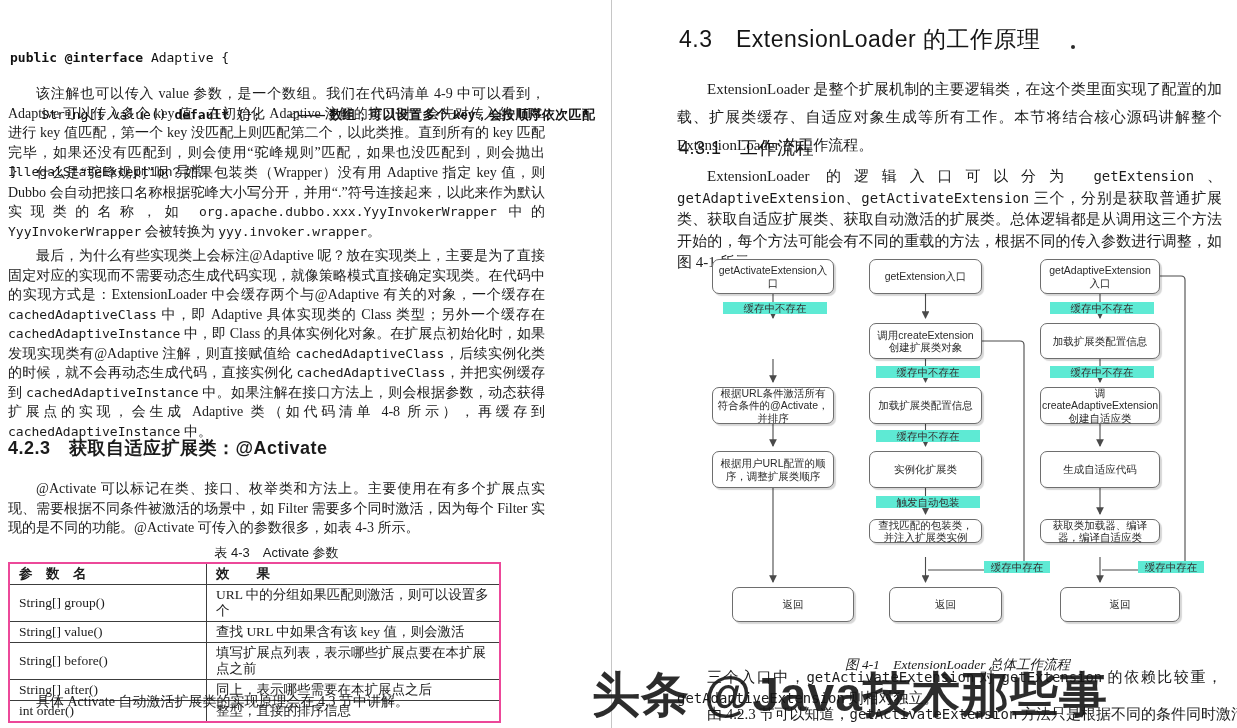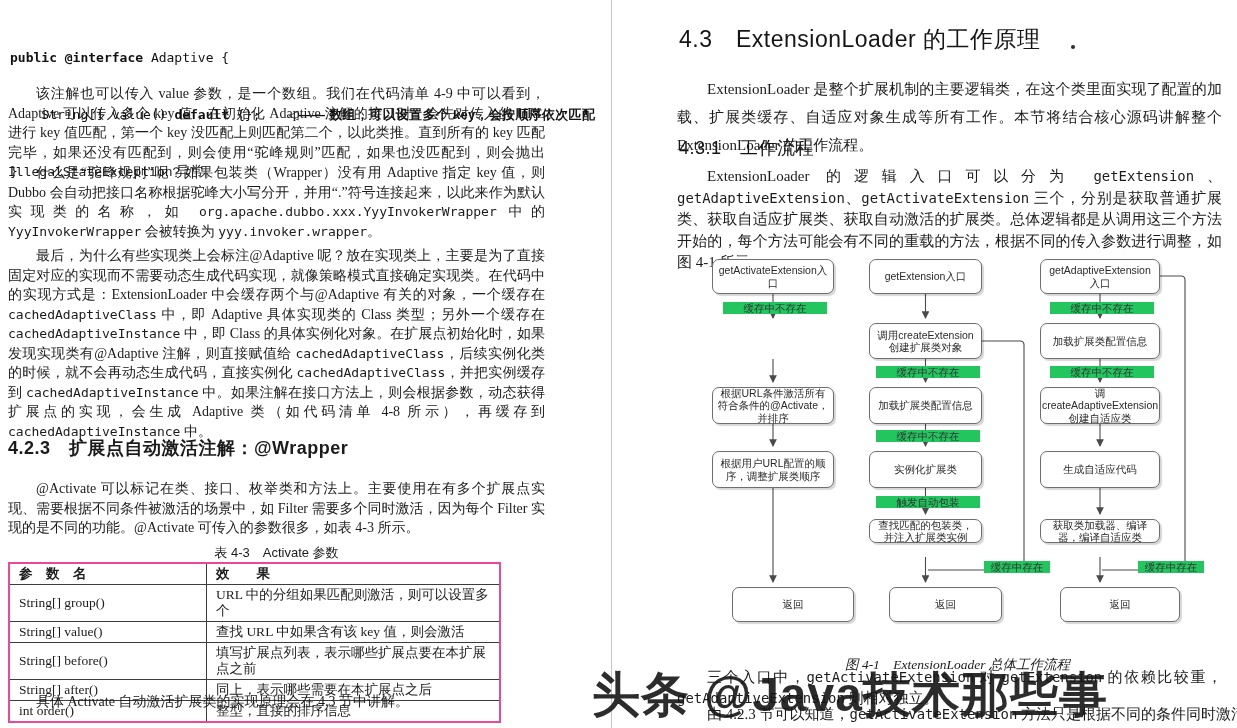--- a/index.html
+++ b/index.html
@@ -55,21 +55,21 @@
   .c1{left:22px;width:122px;}
   .c2{left:179px;width:113px;}
   .c3{left:350px;width:120px;}
   .rA{top:5px;height:35px;}
   .r2{top:69px;height:36px;}
   .r3{top:133px;height:37px;}
   .r4{top:197px;height:37px;}
   .r5{top:265px;height:24px;}
   .rR{top:333px;height:35px;margin-left:20px;}
   .flabel{position:absolute;font-family:var(--sans);font-size:10.5px;line-height:12px;color:#333;
-          text-align:center;background:#22c55e;z-index:3;padding:0 2px;}
+          text-align:center;background:#5eead4;z-index:3;padding:0 2px;}
   .lm1{left:33px;top:48px;width:100px;}
   .lm3a{left:360px;top:48px;width:100px;}
   .lm2a{left:186px;top:112px;width:100px;}
   .lm3b{left:360px;top:112px;width:100px;}
   .lm2b{left:186px;top:176px;width:100px;}
   .lw2{left:186px;top:242px;width:100px;}
   .lh2{left:294px;top:307px;width:62px;}
   .lh3{left:448px;top:307px;width:62px;}
 
   
@@ -90,21 +90,21 @@
         <span><span>    String[] value() </span><span class="bold">default</span><span> {};</span></span>
         <span class="anno">◁—— 数组，可以设置多个 key，会按顺序依次匹配</span>
       </div>
       <div class="code-row"><span><span>}</span></span></div>
     </div>
 
     <p class="para p1"><span>该注解也可以传入 value 参数，是一个数组。我们在代码清单 4-9 中可以看到，Adaptive 可以传入多个 key 值，在初始化 Adaptive 注解的接口时，会先对传入的 URL 进行 key 值匹配，第一个 key 没匹配上则匹配第二个，以此类推。直到所有的 key 匹配完毕，如果还没有匹配到，则会使用“驼峰规则”匹配，如果也没匹配到，则会抛出 </span><span class="ic">IllegalStateException</span><span> 异常。</span></p>
     <p class="para p2"><span>什么是“驼峰规则”呢？如果包装类（Wrapper）没有用 Adaptive 指定 key 值，则 Dubbo 会自动把接口名称根据驼峰大小写分开，并用“.”符号连接起来，以此来作为默认实现类的名称，如 </span><span class="ic">org.apache.dubbo.xxx.YyyInvokerWrapper</span><span> 中的 </span><span class="ic">YyyInvokerWrapper</span><span> 会被转换为 </span><span class="ic">yyy.invoker.wrapper</span><span>。</span></p>
     <p class="para p3"><span>最后，为什么有些实现类上会标注@Adaptive 呢？放在实现类上，主要是为了直接固定对应的实现而不需要动态生成代码实现，就像策略模式直接确定实现类。在代码中的实现方式是：ExtensionLoader 中会缓存两个与@Adaptive 有关的对象，一个缓存在 </span><span class="ic">cachedAdaptiveClass</span><span> 中，即 Adaptive 具体实现类的 Class 类型；另外一个缓存在 </span><span class="ic">cachedAdaptiveInstance</span><span> 中，即 Class 的具体实例化对象。在扩展点初始化时，如果发现实现类有@Adaptive 注解，则直接赋值给 </span><span class="ic">cachedAdaptiveClass</span><span>，后续实例化类的时候，就不会再动态生成代码，直接实例化 </span><span class="ic">cachedAdaptiveClass</span><span>，并把实例缓存到 </span><span class="ic">cachedAdaptiveInstance</span><span> 中。如果注解在接口方法上，则会根据参数，动态获得扩展点的实现，会生成 Adaptive 类（如代码清单 4-8 所示），再缓存到 </span><span class="ic">cachedAdaptiveInstance</span><span> 中。</span></p>
 
-    <h3 class="h-left">4.2.3　扩展点自动激活注解：@Wrapper</h3>
+    <h3 class="h-left">4.2.3　获取自适应扩展类：@Activate</h3>
 
     <p class="para p4"><span>@Activate 可以标记在类、接口、枚举类和方法上。主要使用在有多个扩展点实现、需要根据不同条件被激活的场景中，如 Filter 需要多个同时激活，因为每个 Filter 实现的是不同的功能。@Activate 可传入的参数很多，如表 4-3 所示。</span></p>
 
     <p class="tbl-caption">表 4-3　Activate 参数</p>
 
     <table class="tbl">
       <thead>
         <tr>
           <th class="colA">参　数　名</th>
           <th>效　　果</th>

